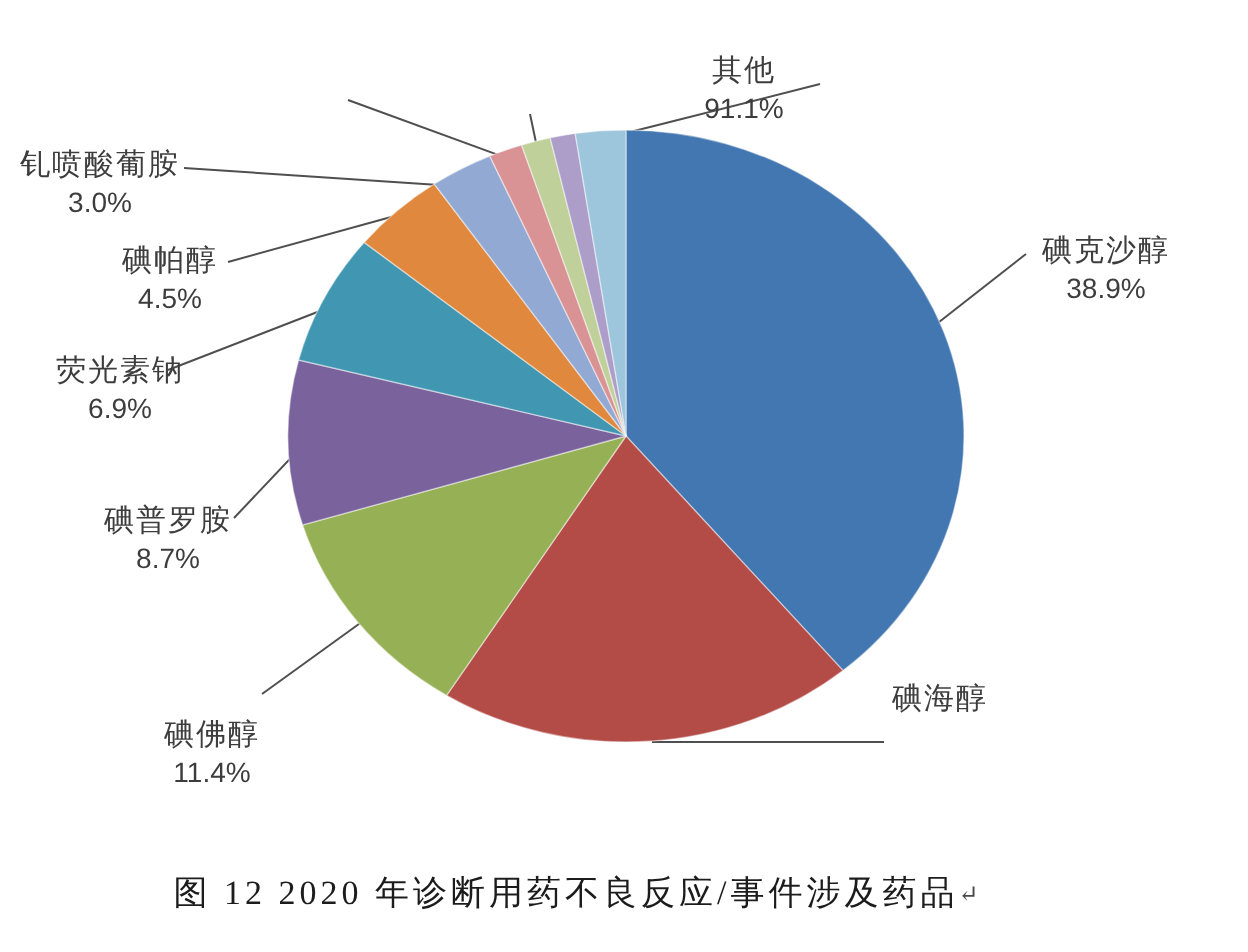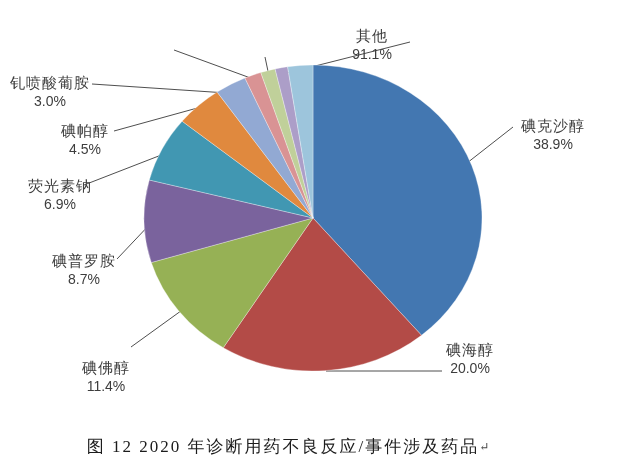--- a/index.html
+++ b/index.html
@@ -53,21 +53,20 @@
       </g>
   </svg>
 
   <div id="labels">
       <div class="plabel" style="left: 461px; top: 116px;">
         <span class="nm">碘克沙醇</span>
         <span class="pc">38.9%</span>
       </div>
       <div class="plabel" style="left: 378px; top: 340px;">
         <span class="nm">碘海醇</span>
-        <span class="pc">20.0%</span>
       </div>
       <div class="plabel" style="left: 14px; top: 334px; margin-top: 24px;">
         <span class="nm">碘佛醇</span>
         <span class="pc">11.4%</span>
       </div>
       <div class="plabel" style="left: -8px; top: 251px;">
         <span class="nm">碘普罗胺</span>
         <span class="pc">8.7%</span>
       </div>
       <div class="plabel" style="left: -32px; top: 176px;">

